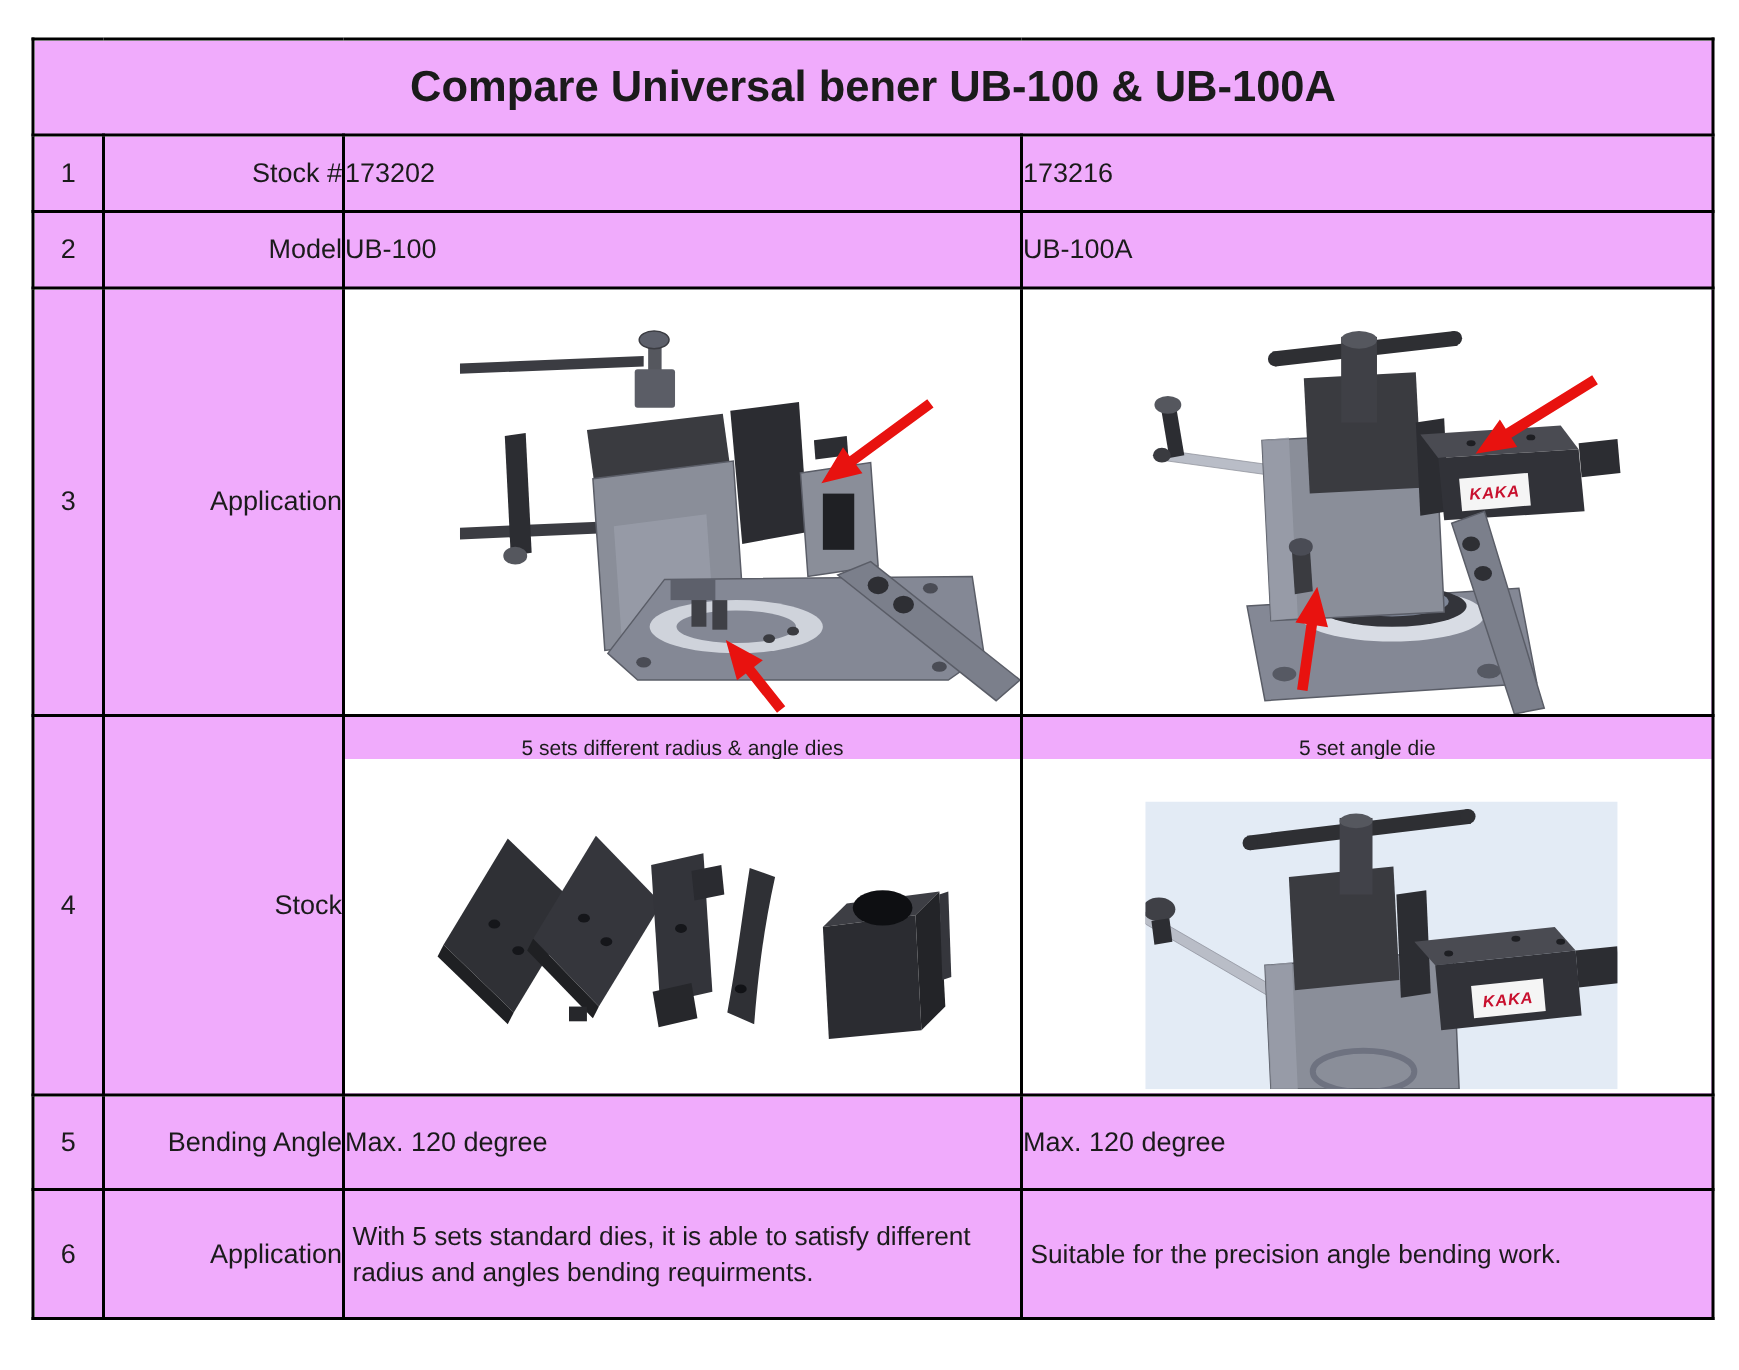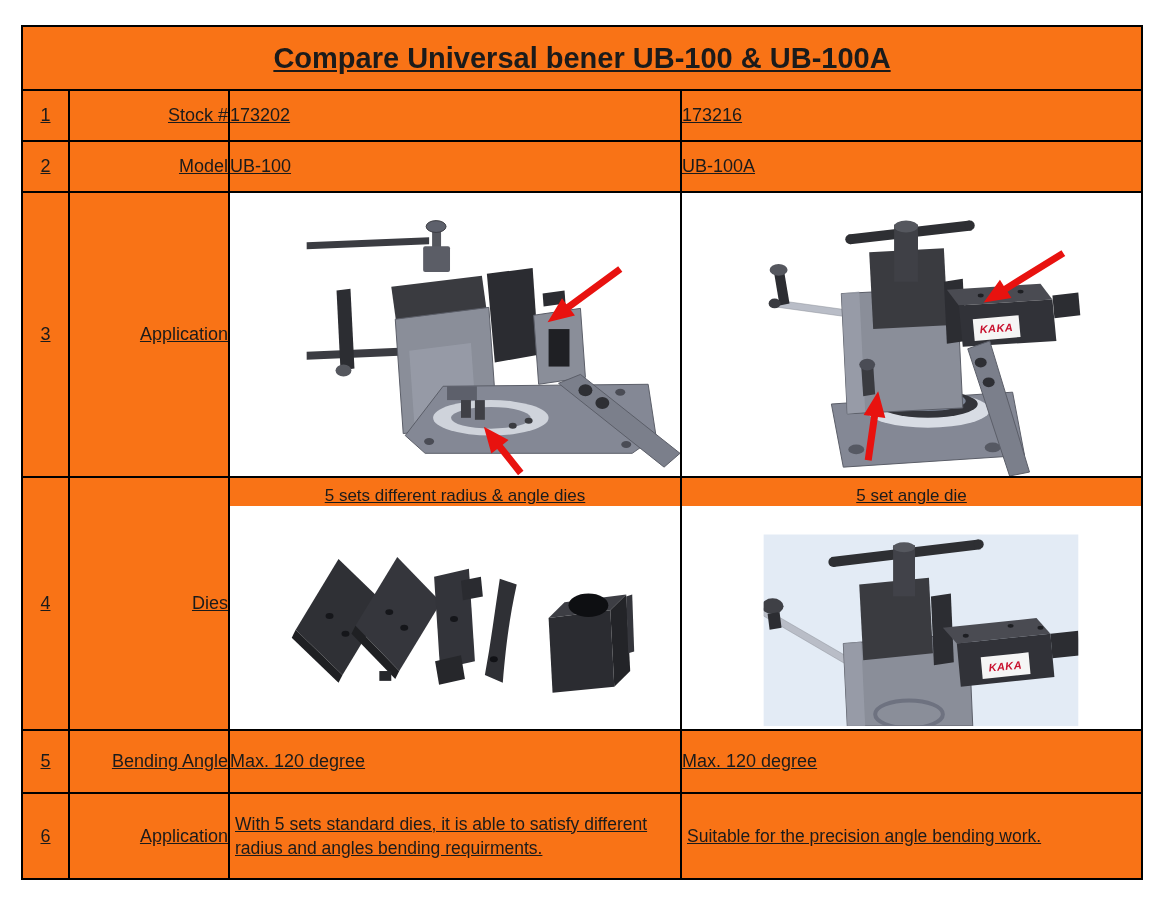--- a/index.html
+++ b/index.html
@@ -5,32 +5,32 @@
   html,body{margin:0;padding:0;}
   body{
     width:1159px;height:913px;background:#ffffff;
     font-family:"Liberation Sans","DejaVu Sans",sans-serif;color:#1b1b1b;
     overflow:hidden;
   }
   table.compare{
     border-collapse:collapse;table-layout:fixed;
     margin:25px 0 0 21px;width:1120px;
   }
-  td{border:2.5px solid #000;padding:0;overflow:hidden;background:#f97316;text-decoration:underline;}
+  td{border:2.5px solid #000;padding:0;overflow:hidden;background:#f0abfc;}
   .title-cell{height:62px;text-align:center;font-size:29px;font-weight:bold;}
   tr.r-small td{height:49px;}
   tr.r3 td{height:283px;}
   tr.r4 td{height:251px;}
   tr.r5 td{height:61px;}
   tr.r6 td{height:80px;}
   .num-cell{text-align:center;font-size:18px;vertical-align:middle;}
   .label-cell{text-align:right;font-size:18px;padding-left:4px;vertical-align:middle;}
   .val-cell{font-size:18px;vertical-align:middle;}
   .img-cell{vertical-align:top;}
-  .caption{height:28px;display:flex;align-items:flex-end;justify-content:center;font-size:17px;}
+  .caption{height:28px;display:flex;align-items:flex-end;justify-content:center;font-size:14px;}
   .app-cell{text-align:left;font-size:17.5px;line-height:1.4;padding:2px 5px;vertical-align:middle;}
   svg{display:block;}
   .brand-text{font:italic bold 11px "Liberation Sans",sans-serif;letter-spacing:0.5px;}
 </style>
 </head>
 <body>
 
 <table class="compare">
   <colgroup>
     <col style="width:47px">
@@ -158,21 +158,21 @@
 
           <path d="M381.1,58.0 L323.2,94.2 L319.3,87.9 L303,111 L330.9,106.5 L327.0,100.2 L384.9,64.0 Z" fill="#e8120f"></path>
           <path d="M190.5,271.5 L196.8,227.2 L204.2,228.3 L197,201 L182.4,225.2 L189.8,226.2 L183.5,270.5 Z" fill="#e8120f"></path>
         </g>
       </svg>
     </td>
   </tr>
 
   <tr class="r4">
     <td class="num-cell">4</td>
-    <td class="label-cell">Dies</td>
+    <td class="label-cell">Stock</td>
 
     <td class="img-cell">
       <div class="caption">5 sets different radius &amp; angle dies</div>
       <svg width="100%" height="223" viewBox="0 0 452 227" preserveAspectRatio="none">
         <rect x="0" y="0" width="452" height="227" fill="#ffffff"></rect>
         <g>
 
           <polygon points="109,54 156,100 113,172 66,126" fill="#2f3035"></polygon>
           <polygon points="66,126 113,172 109,180 62,134" fill="#1f2023"></polygon>
           <ellipse cx="100" cy="112" rx="4" ry="3" fill="#15161a"></ellipse>

